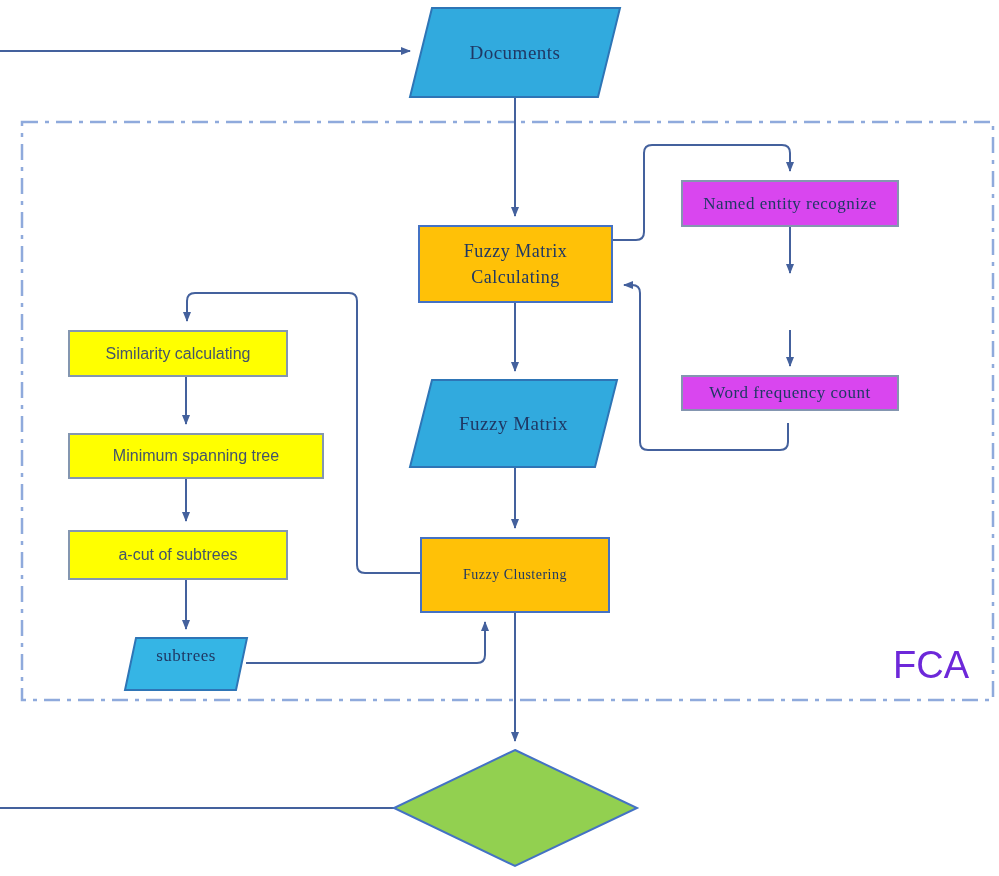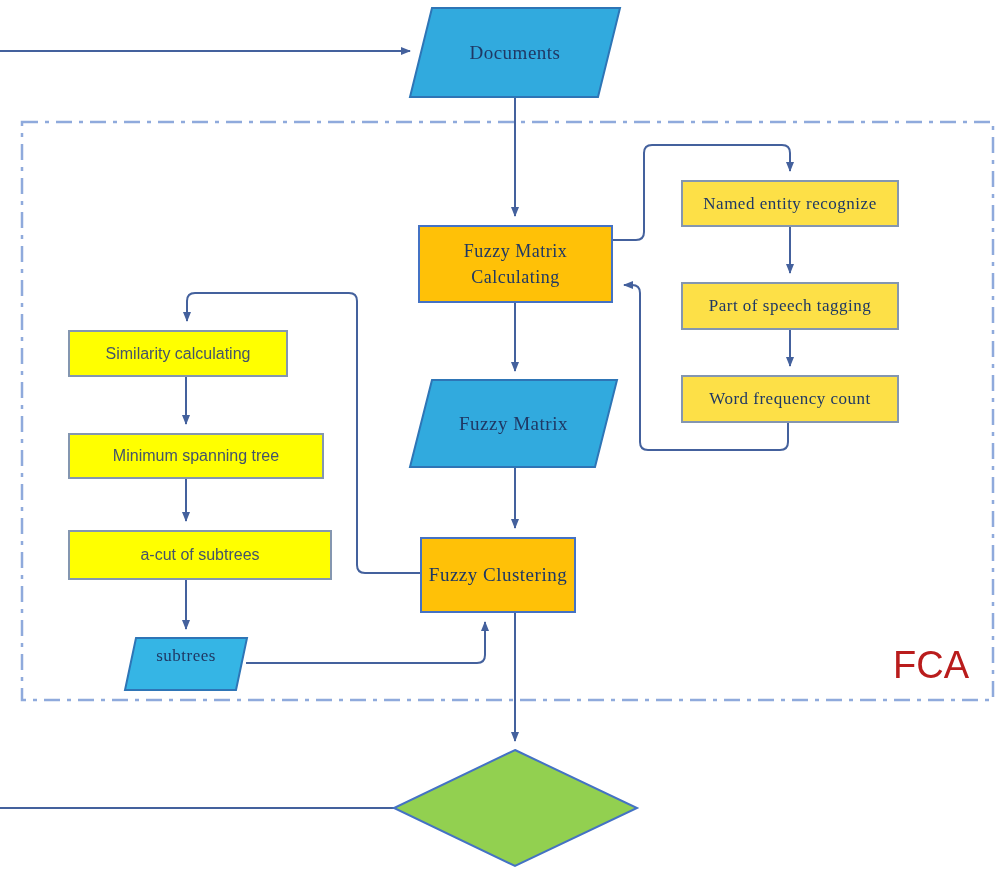--- a/index.html
+++ b/index.html
@@ -28,21 +28,21 @@
     background: #FFC107;
     border: 2px solid #4472C4;
     color: #1F3864;
     font-family: "Liberation Serif", serif;
     font-size: 18px;
     letter-spacing: 0.5px;
     white-space: pre-line;
     line-height: 1.45;
   }
   .node.yellow-serif {
-    background: #fde047;
+    background: #d946ef;
     border: 2px solid #8496B0;
     color: #1F3864;
     font-family: "Liberation Serif", serif;
     font-size: 17px;
     letter-spacing: 0.5px;
   }
   .node.yellow-sans {
     background: #FFFF00;
     border: 2px solid #8496B0;
     color: #44546A;
@@ -60,32 +60,32 @@
     pointer-events: none;
   }
   #lbl-documents     { left: 410px; top: 8px;   width: 210px; height: 89px; font-size: 19px; }
   #lbl-fuzzy-matrix  { left: 410px; top: 380px; width: 207px; height: 87px; font-size: 19px; }
   #lbl-subtrees      { left: 125px; top: 638px; width: 122px; height: 36px; font-size: 17px; }
   #lbl-optimal-a-cut { left: 415px; top: 778px; width: 200px; height: 60px; font-size: 19px; }
   #lbl-fca {
     left: 872px; top: 640px; width: 118px; height: 50px;
     font-family: "Liberation Sans", sans-serif;
     font-size: 38px;
-    color: #b91c1c;
+    color: #6d28d9;
     letter-spacing: 0px;
   }
   
   #node-fuzzy-matrix-calculating { left: 418px; top: 225px; width: 195px; height: 78px; }
-  #node-fuzzy-clustering         { left: 420px; top: 537px; width: 156px; height: 76px; font-size: 19px; text-align: right; }
+  #node-fuzzy-clustering         { left: 420px; top: 537px; width: 190px; height: 76px; font-size: 14px; text-align: right; }
   #node-named-entity-recognize   { left: 681px; top: 180px; width: 218px; height: 47px; }
   #node-part-of-speech-tagging   { left: 681px; top: 282px; width: 218px; height: 48px; }
-  #node-word-frequency-count     { left: 681px; top: 375px; width: 218px; height: 48px; }
+  #node-word-frequency-count     { left: 681px; top: 375px; width: 218px; height: 36px; }
   #node-similarity-calculating   { left: 68px;  top: 330px; width: 220px; height: 47px; }
   #node-minimum-spanning-tree    { left: 68px;  top: 433px; width: 256px; height: 46px; }
-  #node-a-cut-of-subtrees        { left: 68px;  top: 530px; width: 264px; height: 50px; }
+  #node-a-cut-of-subtrees        { left: 68px;  top: 530px; width: 220px; height: 50px; }
 </style>
 </head>
 <body>
 
 <div id="stage">
 
   <svg class="layer" viewBox="0 0 999 876" xmlns="http://www.w3.org/2000/svg">
     <defs>
       <marker id="arr" markerUnits="userSpaceOnUse" markerWidth="11" markerHeight="9" refX="9" refY="4" orient="auto">
         <path d="M0,0 L10,4 L0,8 Z" fill="#44619D"></path>
@@ -136,23 +136,20 @@
 
   <div class="node orange" id="node-fuzzy-matrix-calculating">
     <span>Fuzzy Matrix
 Calculating</span>
   </div>
 
   <div class="node yellow-serif" id="node-named-entity-recognize">
     <span>Named entity recognize</span>
   </div>
 
-  <div class="node yellow-serif" id="node-part-of-speech-tagging">
-    <span>Part of speech tagging</span>
-  </div>
 
   <div class="node yellow-serif" id="node-word-frequency-count">
     <span>Word frequency count</span>
   </div>
 
   <div class="node yellow-sans" id="node-similarity-calculating">
     <span>Similarity calculating</span>
   </div>
 
   <div class="node yellow-sans" id="node-minimum-spanning-tree">

